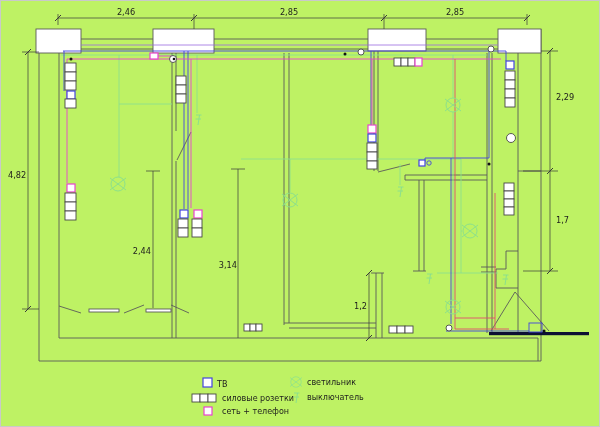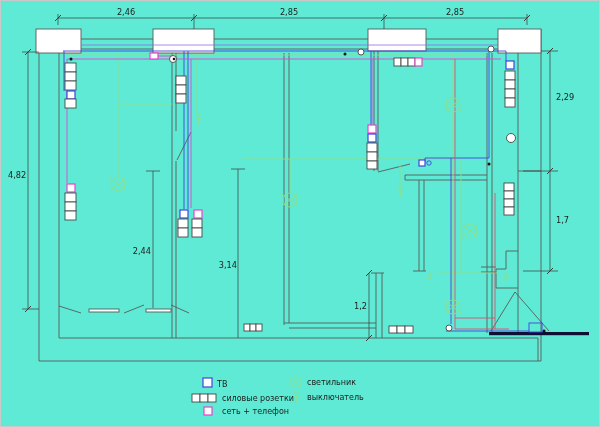--- a/index.html
+++ b/index.html
@@ -1,17 +1,17 @@
 <!DOCTYPE html>
 <html style="--wall: #5a5a5a; --dim: #3a3a3a; --lighting: #8ce08c; --tv_net: #4343e0; --power_net: #e843cf; --alarm: #e04f6e; --entry_bar: #0d1033;"><head>
 <meta charset="utf-8">
 <style>
   html,body{margin:0;padding:0;background:#ffffff;}
   .canvas{
-    position:relative;width:600px;height:427px;background:#5eead4;
+    position:relative;width:600px;height:427px;background:#bef264;
     border:1px solid #c9c9c9;box-sizing:border-box;overflow:hidden;
     font-family:"DejaVu Sans", sans-serif;
   }
   svg{display:block}
   .wall{stroke:var(--wall,#5a5a5a);stroke-width:.9;fill:none}
   .wallfill{stroke:var(--wall,#5a5a5a);stroke-width:.9;fill:#ffffff}
   .dim{stroke:var(--dim,#3a3a3a);stroke-width:.7;fill:none}
   .dimtick{stroke:var(--dim,#3a3a3a);stroke-width:1;fill:none}
   .dimtxt{font-family:"DejaVu Sans",sans-serif;font-size:8.2px;fill:#1d1d1d}
   .legtxt{font-family:"DejaVu Sans",sans-serif;font-size:8px;fill:#1d1d1d}

